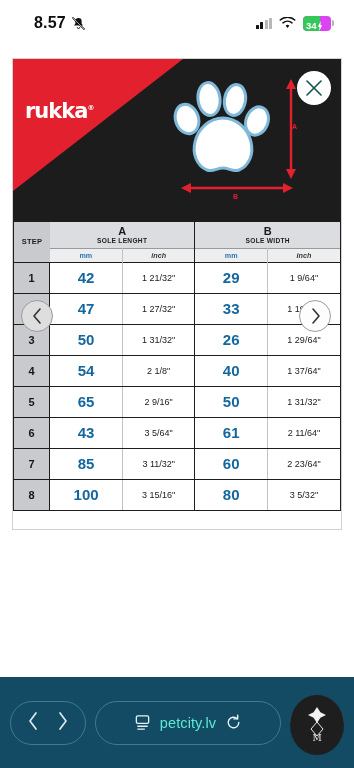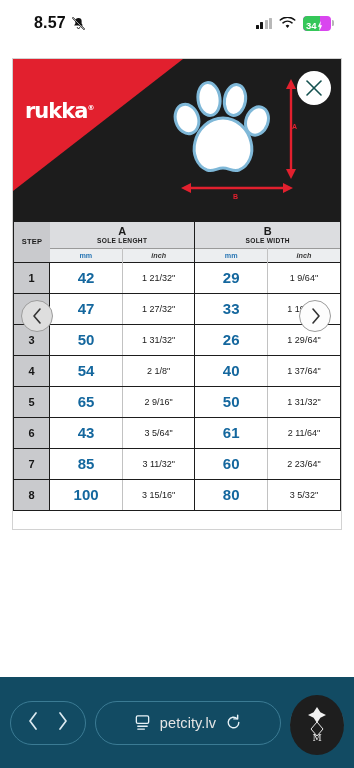--- a/index.html
+++ b/index.html
@@ -275,21 +275,21 @@
     height: 44px;
     display: flex;
     align-items: center;
     justify-content: center;
     color: #eaf4f8;
   }
   .pill-nav { width: 76px; gap: 16px; }
   .pill-url { flex: 1; gap: 9px; padding: 0 12px; }
   .url-text {
     font-size: 14.5px;
-    color: #e5e5e5;
+    color: #5eead4;
     letter-spacing: .1px;
   }
   .pill-more { width: 54px; }
   .avatar {
     position: absolute;
     right: 10px; top: 18px;
     width: 54px; height: 60px;
     border-radius: 50%;
     background: #1e1e1e;
     display: flex; align-items: center; justify-content: center;

